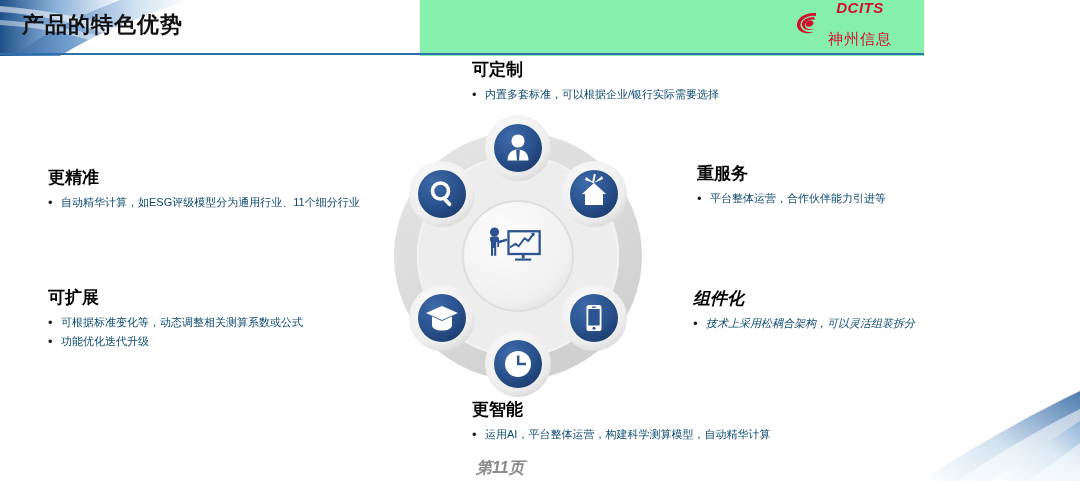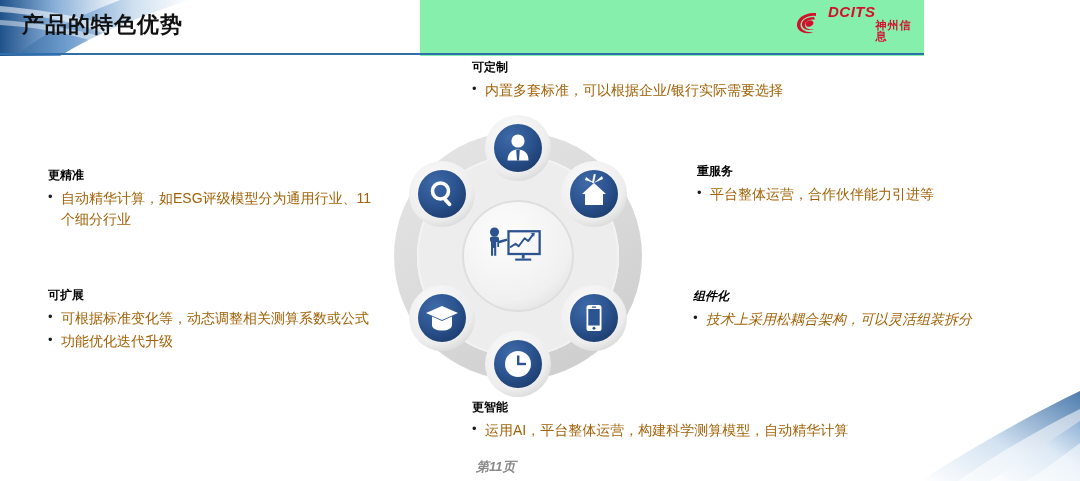--- a/index.html
+++ b/index.html
@@ -64,65 +64,66 @@
     top: 6px;
     width: 118px;
     height: 34px;
     display: flex;
     align-items: center;
     gap: 4px;
   }
   .logo-mark { flex: 0 0 auto; }
   .logo-text {
     display: flex;
-    flex-direction: row;
+    flex-direction: column;
     justify-content: center;
     line-height: 1;
+    text-align: center;
   }
   .logo-en {
     font-size: 15px;
     font-weight: bold;
     color: #d3102b;
     font-style: italic;
     letter-spacing: 0.5px;
   }
   .logo-cn {
-    font-size: 11px;
-    font-weight: bold;
+    font-size: 15px;
+    font-weight: normal;
     color: #d3102b;
     letter-spacing: 1px;
     margin-top: 16px;
   }
 
   
   .corner-swoosh {
     position: absolute;
     right: 0;
     bottom: 0;
     width: 250px;
     height: 90px;
     pointer-events: none;
   }
 
   
   .block { position: absolute; }
   .block-title {
-    font-size: 12px;
+    font-size: 17px;
     font-weight: bold;
     color: #000000;
     margin: 0 0 6px 0;
     line-height: 1.2;
   }
   .bullets { margin: 0; padding: 0; list-style: none; }
   .bullet {
     position: relative;
     padding-left: 13px;
-    font-size: 14px;
+    font-size: 11px;
     line-height: 1.5;
-    color: #a16207;
+    color: #0c4a6e;
     margin-bottom: 2px;
   }
   .bullet::before {
     content: "•";
     position: absolute;
     left: 0;
     top: -1px;
     font-size: 13px;
     color: #1c1c1c;
   }
@@ -141,21 +142,21 @@
     top: 110px;
     width: 292px;
     height: 292px;
   }
 
   
   .page-number {
     position: absolute;
     left: 476px;
     top: 458px;
-    font-size: 13px;
+    font-size: 16px;
     font-style: italic;
     font-weight: bold;
     color: #8a8a8a;
   }
 </style>
 </head>
 <body>
 
 <div class="slide">
 

